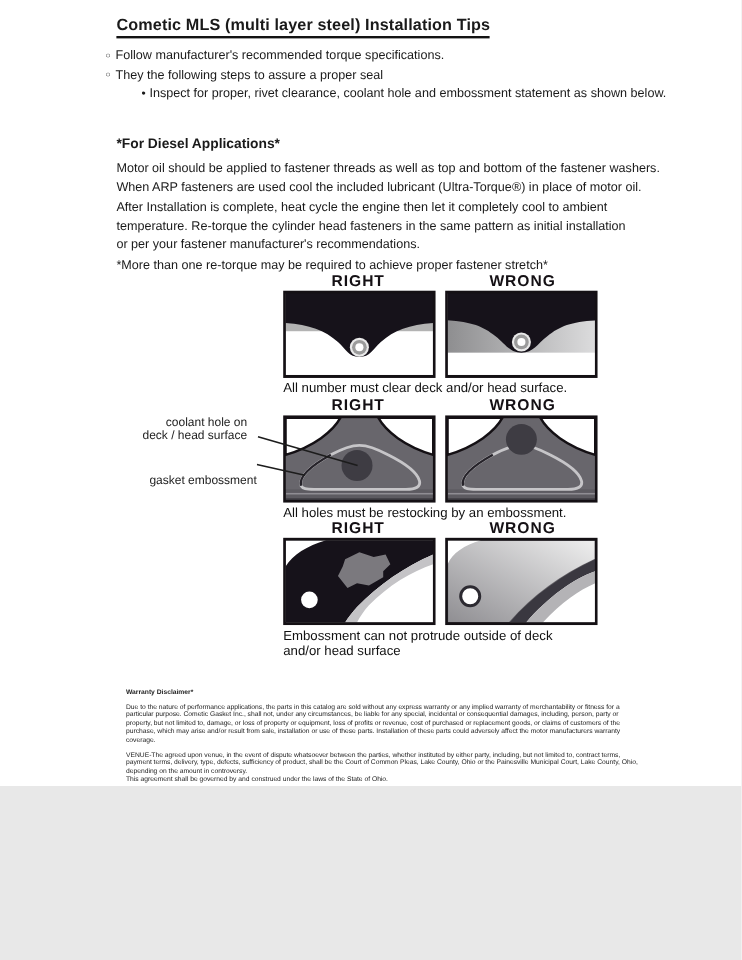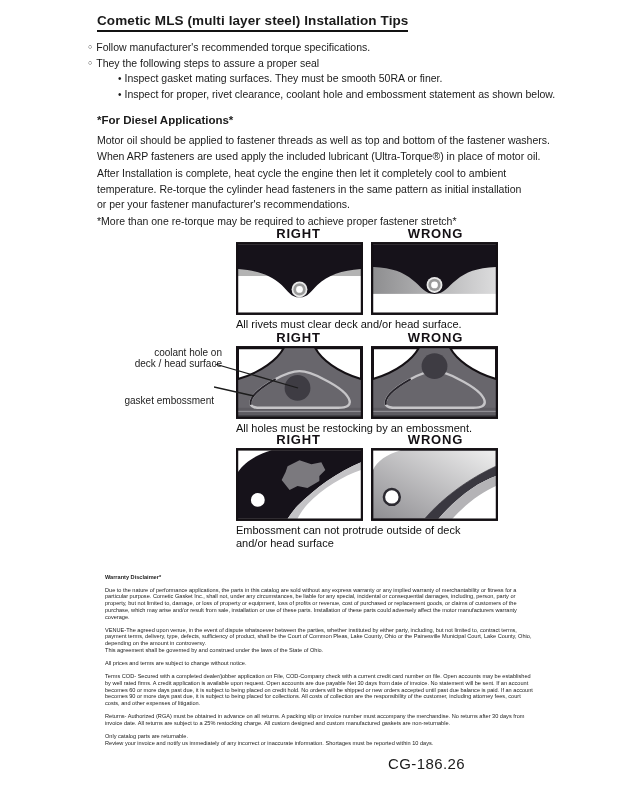--- a/index.html
+++ b/index.html
@@ -1,17 +1,17 @@
 <!DOCTYPE html>
 <html><head>
 <meta charset="utf-8">
 <style>
   html,body{margin:0;padding:0;background:#e8e8e8;}
   .page{
-    position:relative;width:618px;height:800px;background:#ffffff;
+    position:relative;width:618px;height:655px;background:#ffffff;
     font-family:"Liberation Sans","DejaVu Sans",sans-serif;color:#1a1a1a;
     margin:0 auto;overflow:hidden;
   }
   .abs{position:absolute;}
   .page-title{
     left:97px;top:13px;font-size:13.5px;font-weight:bold;
     border-bottom:2px solid #131313;padding-bottom:2px;margin:0;letter-spacing:.1px;
   }
   .tips{left:88px;top:39px;font-size:10.5px;line-height:15.5px;}
   .bullet,.sub-bullet{white-space:nowrap;}
@@ -22,45 +22,44 @@
   .para{font-size:10.5px;line-height:15.5px;white-space:pre-line;width:515px;}
   .p1{left:97px;top:133px;}
   .p2{left:97px;top:166px;}
   .p3{left:97px;top:214px;}
   .diag-row{position:absolute;left:236px;width:262px;}
   .diag-headers{display:flex;gap:12px;height:16px;}
   .diag-header{flex:1;text-align:center;font-size:13px;font-weight:bold;letter-spacing:.8px;color:#141014;}
   .diag-boxes{display:flex;gap:8px;}
   .diag-caption{font-size:11px;line-height:12.5px;margin-top:3px;color:#111;white-space:pre-line;}
   .callout{right:404px;text-align:right;font-size:10px;line-height:11px;white-space:pre-line;color:#1c1c1c;}
-  .callout-1{left:104px;top:347px;width:118px;}
+  .callout-1{left:88px;top:347px;width:118px;}
   .callout-2{left:96px;top:395px;width:118px;}
   .leader-svg{left:214px;top:354px;}
   .legal{left:105px;top:574px;width:428px;font-size:5.6px;line-height:6.7px;color:#222;}
   .legal-heading{font-weight:bold;margin:0 0 6px 0;}
   .legal p{margin:0 0 6.5px 0;white-space:pre-line;}
   .footer-code{left:388px;top:755px;font-size:15px;letter-spacing:.4px;color:#1a1a1a;}
 </style>
 </head>
 <body>
 
 <div class="page">
 
   <h1 class="abs page-title">Cometic MLS (multi layer steel) Installation Tips</h1>
 
   <div class="abs tips">
     <div class="bullet">Follow manufacturer's recommended torque specifications.</div>
     <div class="bullet">They the following steps to assure a proper seal</div>
-    <div class="sub-bullet">Inspect gasket mating surfaces.  They must be smooth 50RA or finer.</div>
     <div class="sub-bullet">Inspect for proper, rivet clearance, coolant hole and embossment statement as shown below.</div>
   </div>
 
   <div class="abs diesel-heading">*For Diesel Applications*</div>
   <div class="abs para p1">Motor oil should be applied to fastener threads as well as top and bottom of the fastener washers.
-When ARP fasteners are used apply the included lubricant (Ultra-Torque®) in place of motor oil.</div>
+When ARP fasteners are used cool the included lubricant (Ultra-Torque®) in place of motor oil.</div>
   <div class="abs para p3">*More than one re-torque may be required to achieve proper fastener stretch*</div>
   <div class="abs para p2">After Installation is complete, heat cycle the engine then let it completely cool to ambient
 temperature. Re-torque the cylinder head fasteners in the same pattern as initial installation
 or per your fastener manufacturer's recommendations.</div>
 
   <div class="diag-row" style="top:226px">
     <div class="diag-headers">
       <div class="diag-header">RIGHT</div>
       <div class="diag-header">WRONG</div>
     </div>
@@ -87,21 +86,21 @@
         <rect x="2" y="25" width="124" height="27" fill="url(#bandGrad)"></rect>
         <path d="M2,2 H126 V25 C106,26 96,30 86,38 C77,45 74,52 64,52 C54,52 51,45 42,38 C32,30 22,26 2,25 Z" fill="#16121a"></path>
         <g>
           <circle cx="64" cy="43" r="8" fill="#e9e9e9"></circle>
           <circle cx="64" cy="43" r="6.2" fill="#9b9b9b"></circle>
           <circle cx="64" cy="43" r="3.4" fill="#ffffff"></circle>
         </g>
         <rect x="1" y="1" width="126" height="71" fill="none" stroke="#141014" stroke-width="2.5"></rect>
       </svg>
     </div>
-    <div class="diag-caption">All rivets must clear deck and/or head surface.</div>
+    <div class="diag-caption">All number must clear deck and/or head surface.</div>
   </div>
 
   <div class="diag-row" style="top:330px">
     <div class="diag-headers">
       <div class="diag-header">RIGHT</div>
       <div class="diag-header">WRONG</div>
     </div>
     <div class="diag-boxes">
       <svg width="127" height="73" viewBox="0 0 128 73">
         <rect x="2" y="2" width="124" height="69" fill="#68666c"></rect>

